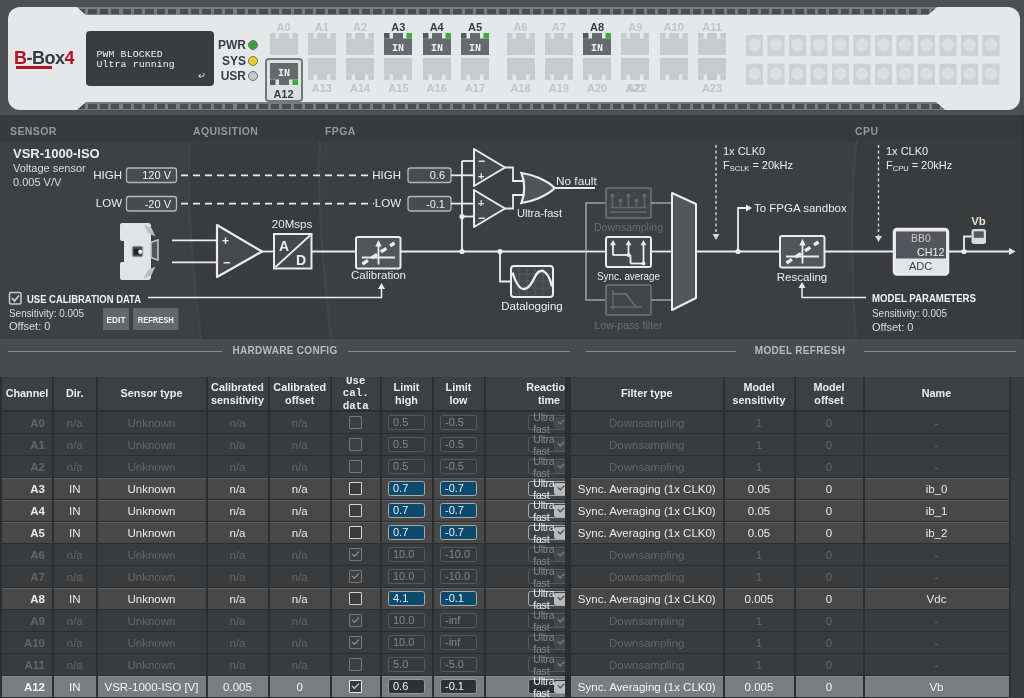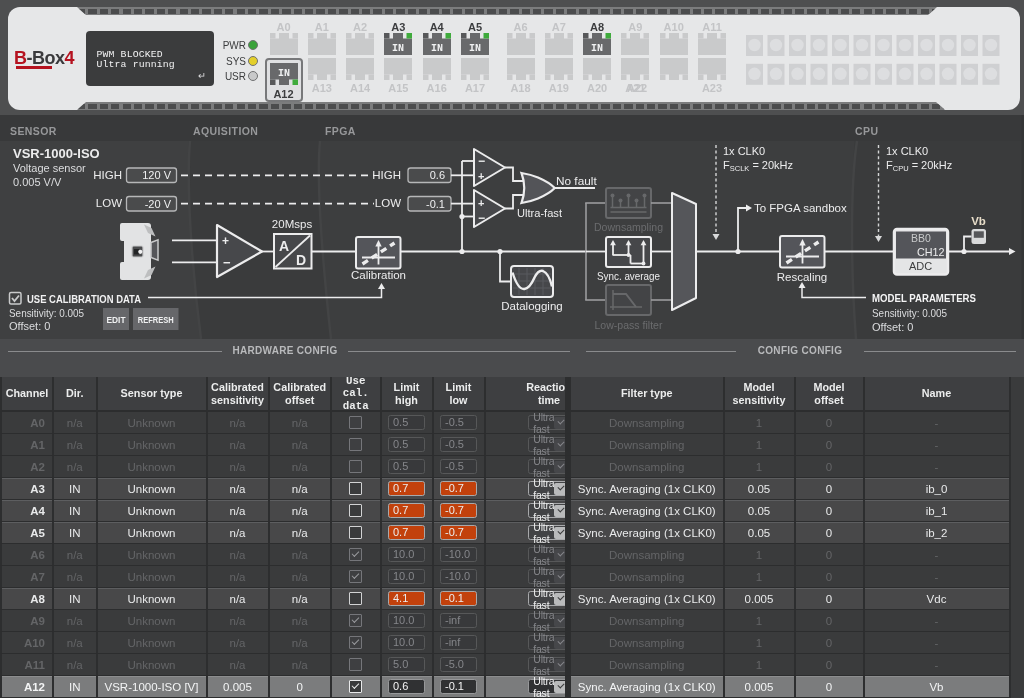--- a/index.html
+++ b/index.html
@@ -13,21 +13,21 @@
 .vent i{position:absolute;left:0;right:0;top:2px;height:4.5px;background:repeating-linear-gradient(90deg,#4b4c4d 0 8.3px,#7b7c7d 8.3px 11.4px);}
 #vtop{left:77px;top:7px;width:860px;clip-path:polygon(0 0,100% 0,calc(100% - 9px) 100%,9px 100%);}
 #vbot{left:77px;top:102px;width:868px;clip-path:polygon(9px 0,calc(100% - 9px) 0,100% 100%,0 100%);}
 #logo{position:absolute;left:14px;top:48px;font-size:18px;font-weight:bold;letter-spacing:-0.5px;color:#3a3a3c;}
 #logo .r{color:#b5121f;}
 #logounder{position:absolute;left:16px;top:66px;width:36px;height:2.5px;background:#b5121f;}
 #screen{position:absolute;left:86px;top:31px;width:128px;height:55px;background:#3b3c3d;border-radius:4px;}
 #screen .txt{position:absolute;left:10.5px;top:19px;font-family:"Liberation Mono",monospace;font-weight:normal;font-size:9.8px;line-height:10px;letter-spacing:0.15px;color:#f2f2f3;white-space:pre;}
 #screen .ret{position:absolute;right:8px;bottom:5px;color:#d8d9da;font-size:9.5px;font-family:"Liberation Sans",sans-serif;}
 .ledrow{position:absolute;left:222px;width:36px;height:11px;}
-.ledrow .lab{position:absolute;right:12px;top:0;font-size:10px;font-weight:normal;color:#3b3c3d;line-height:11px;}
+.ledrow .lab{position:absolute;right:12px;top:0;font-size:12px;font-weight:bold;color:#3b3c3d;line-height:11px;}
 .ledrow .led{position:absolute;right:0;top:0;width:10px;height:10px;border-radius:50%;border:1px solid #707172;}
 
 .clab{position:absolute;width:38px;text-align:center;font-size:11px;font-weight:bold;line-height:12px;}
 .clab.off{color:#c3c4c6;} .clab.on{color:#3c3d3f;}
 .jack{position:absolute;width:28px;height:22px;}
 #a12box{position:absolute;left:265px;top:58px;width:38px;height:44px;border:2px solid #77787a;border-radius:4px;background:#dfe0e2;}
 
 #cfgstrip{position:absolute;left:0;top:339px;width:1024px;height:38px;background:#4a4b4d;}
 #cfgstrip .t{position:absolute;top:6px;width:120px;text-align:center;font-size:10px;font-weight:bold;color:#b9babc;letter-spacing:0.3px;}
 #cfgstrip .ln{position:absolute;top:12px;height:1px;background:#8a8b8d;}
@@ -42,21 +42,21 @@
 .dim  .cell{background:#3a3b3c;color:#646567;}
 .act  .cell{background:#484849;color:#e9eaeb;box-shadow:inset 0 1px 0 #5d5e60;}
 .sel  .cell{background:#7b7c7d;color:#f3f4f5;box-shadow:inset 0 1px 0 #8d8e8f;}
 .c0{width:54px;justify-content:flex-end;padding-right:7px;font-weight:bold;border-left:2.5px solid #2d2e2f;}
 .c1{width:43.5px;} .c2{width:110px;} .c3{width:62px;} .c4{width:62.5px;}
 .c5{width:49.5px;font-family:Liberation Mono, monospace;} .c6{width:52px;} .c7{width:52px;} .c8{width:81px;padding-left:48px;}
 .cg{width:4.5px;border-right:none !important;background:#2d2e2f !important;box-shadow:none !important;}
 .c9{width:153.5px;} .c10{width:71px;} .c11{width:69px;} .c12{width:146px;border-right:2px solid #2d2e2f;}
 .inp{width:37px;height:15px;border-radius:2.5px;line-height:13px;padding-left:4px;font-size:11px;}
 .dim .inp{background:#38393b;border:1px solid #575859;color:#85868a;}
-.act .inp{background:#c2410c;border:1px solid #a8a9ab;color:#eceded;}
+.act .inp{background:#0c4a6e;border:1px solid #a8a9ab;color:#eceded;}
 .sel .inp{background:#303133;border:1px solid #97989a;color:#f4f4f5;}
 .cb{width:13px;height:13px;border-radius:1px;position:relative;}
 .dim .cb{border:1.3px solid #75767a;background:#3e3f41;}
 .act .cb{border:1.3px solid #d2d3d4;background:#3a3b3c;}
 .sel .cb{border:1.3px solid #e9eaeb;background:#393a3b;}
 .cb.ck::after{content:"";position:absolute;left:1.8px;top:2.2px;width:6px;height:3.2px;border-left:1.7px solid;border-bottom:1.7px solid;transform:rotate(-45deg);}
 .dim .cb.ck::after{color:#9a9b9e;border-color:#9a9b9e;}
 .sel .cb.ck::after{color:#eceded;border-color:#eceded;}
 .dd{width:64px;height:15px;border-radius:2.5px;display:flex;align-items:center;font-size:10.5px;letter-spacing:-0.2px;}
 .dd .dt{flex:1;padding-left:4px;}
@@ -509,21 +509,21 @@
       <text x="116" y="208" font-size="9.5" font-weight="bold" fill="#f0f1f2" text-anchor="middle" textLength="19" lengthAdjust="spacingAndGlyphs">EDIT</text>
       <rect x="133" y="193" width="45.5" height="22" fill="#66676a"></rect>
       <text x="155.7" y="208" font-size="9.5" font-weight="bold" fill="#f0f1f2" text-anchor="middle" textLength="36" lengthAdjust="spacingAndGlyphs">REFRESH</text>
       <rect x="1021.5" y="0" width="2.5" height="224" fill="#343536"></rect>
     </svg>
 <div id="cfgstrip">
 <div class="ln" style="left:8px;width:214px;"></div>
 <div class="t" style="left:225px;">HARDWARE CONFIG</div>
 <div class="ln" style="left:348px;width:222px;"></div>
 <div class="ln" style="left:586px;width:150px;"></div>
-<div class="t" style="left:740px;">CONFIG CONFIG</div>
+<div class="t" style="left:740px;">MODEL REFRESH</div>
 <div class="ln" style="left:864px;width:152px;"></div>
 </div>
 <div id="tbl">
       <div class="trow hrow">
 <div class="cell c0" style="justify-content:center;padding-right:0;">Channel</div>
 <div class="cell c1">Dir.</div>
 <div class="cell c2">Sensor type</div>
 <div class="cell c3">Calibrated<br>sensitivity</div>
 <div class="cell c4">Calibrated<br>offset</div>
 <div class="cell c5">Use cal.<br>data</div>

